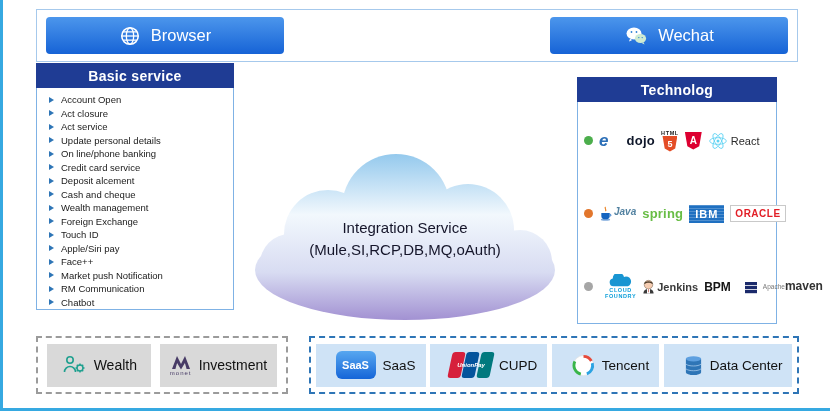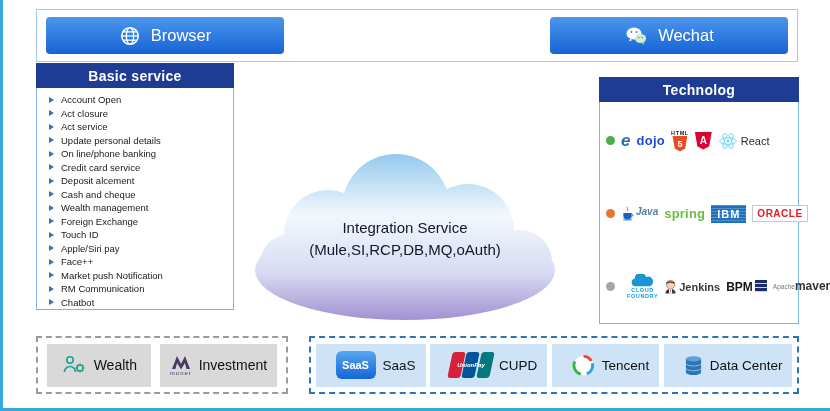--- a/index.html
+++ b/index.html
@@ -20,29 +20,29 @@
   
   .panel-header { height:25px; background:#1F3C94; color:#fff; font-size:14px; font-weight:bold;
                   display:flex; align-items:center; justify-content:center; letter-spacing:.3px; }
   .basic-panel { position:absolute; left:33px; top:63px; width:198px; height:300px; }
   .basic-body { height:222px; border:1px solid #7FB2E5; border-top:0; padding:5px 4px 0 12px; background:#fff; }
   .basic-body ul { list-style:none; }
   .bs-item { display:flex; align-items:center; gap:7px; height:13.5px; font-size:9.5px; color:#1a1a1a; }
   .tri { width:0; height:0; border-left:5px solid #2E75B6;
          border-top:3.5px solid transparent; border-bottom:3.5px solid transparent; flex:none; }
 
-  .tech-panel { position:absolute; left:563px; top:77px; width:233px; height:247px;padding-left:33px; }
+  .tech-panel { position:absolute; left:541px; top:77px; width:233px; height:247px;padding-left:33px; }
   .tech-body { height:222px; border:1px solid #7FB2E5; border-top:0; padding:2px 3px 0 6px; background:#fff; }
   .tech-row { height:73px; display:flex; align-items:center; gap:6px; }
   .dot { width:9px; height:9px; border-radius:50%; flex:none; }
   .dot.green { background:#4CAE4C; } .dot.orange { background:#E2762C; } .dot.gray { background:#A6A6A6; }
 
   
   .logo-e { font-size:17px; font-weight:bold; font-style:italic; color:#2C6FB7; }
-  .logo-dojo { font-size:13px; font-weight:bold; color:#1d4ed8; letter-spacing:.3px; }
+  .logo-dojo { font-size:13px; font-weight:bold; color:#0f172a; letter-spacing:.3px;margin-left:12px; }
   .logo-html5 { display:flex; flex-direction:column; align-items:center; }
   .html-word { font-size:5.5px; font-weight:bold; color:#222; letter-spacing:.6px; }
   .html-shield { width:15px; height:16px; background:#E44D26; display:flex; align-items:center; justify-content:center;
                  clip-path:polygon(0 0,100% 0,85% 82%,50% 100%,15% 82%); }
   .html-five { color:#fff; font-weight:bold; font-size:9px; }
   .ang-shield { width:17px; height:18px; background:#DD0031; display:flex; align-items:center; justify-content:center;
                 clip-path:polygon(0 0,100% 0,85% 82%,50% 100%,15% 82%); }
   .ang-a { color:#fff; font-weight:bold; font-size:10px; }
   .logo-react { display:flex; align-items:center; gap:3px; }
   .react-text { font-size:11px; color:#2b2b2b; }
@@ -51,21 +51,21 @@
   .logo-spring { font-size:13px; font-weight:bold; color:#68BD45; letter-spacing:.2px; }
   .logo-ibm { background:#1F70C1; color:#fff; font-weight:bold; font-size:11px; letter-spacing:1px;
               padding:3px 6px;
               background-image:repeating-linear-gradient(180deg, rgba(255,255,255,.22) 0 1px, transparent 1px 3px); }
   .logo-oracle { color:#E21E26; font-weight:bold; font-size:10px; letter-spacing:.5px;
                  border:1px solid #C9C9C9; padding:2px 4px; background:#fff; }
   .logo-cf { display:flex; flex-direction:column; align-items:center; line-height:1; }
   .cf-l1,.cf-l2 { font-size:5.5px; font-weight:bold; color:#0C9ED9; letter-spacing:.6px; }
   .logo-jenkins { display:flex; align-items:center; gap:2px; }
   .jenkins-text { font-size:11px; font-weight:bold; color:#3a3a3a; }
-  .logo-bpm { display:flex; align-items:flex-start; gap:2px; }
+  .logo-bpm { display:flex; align-items:flex-end; gap:14px; }
   .bpm-text { font-size:12px; font-weight:800; color:#151515; }
   .bpm-box { width:12px; height:12px; background:#1B2A6B; flex:none;
              background-image:repeating-linear-gradient(180deg, transparent 0 3px, rgba(255,255,255,.8) 3px 4px); }
   .logo-maven { display:flex; flex-direction:row; align-items:center; line-height:1.2; }
   .maven-top { font-size:6.5px; color:#777; }
   .maven-text { font-size:12px; font-weight:800; color:#333; }
 
   
   .cloud { position:absolute; left:243px; top:138px; width:318px; height:186px; }
   .cloud-text { position:absolute; inset:0; display:flex; flex-direction:column; align-items:center;

